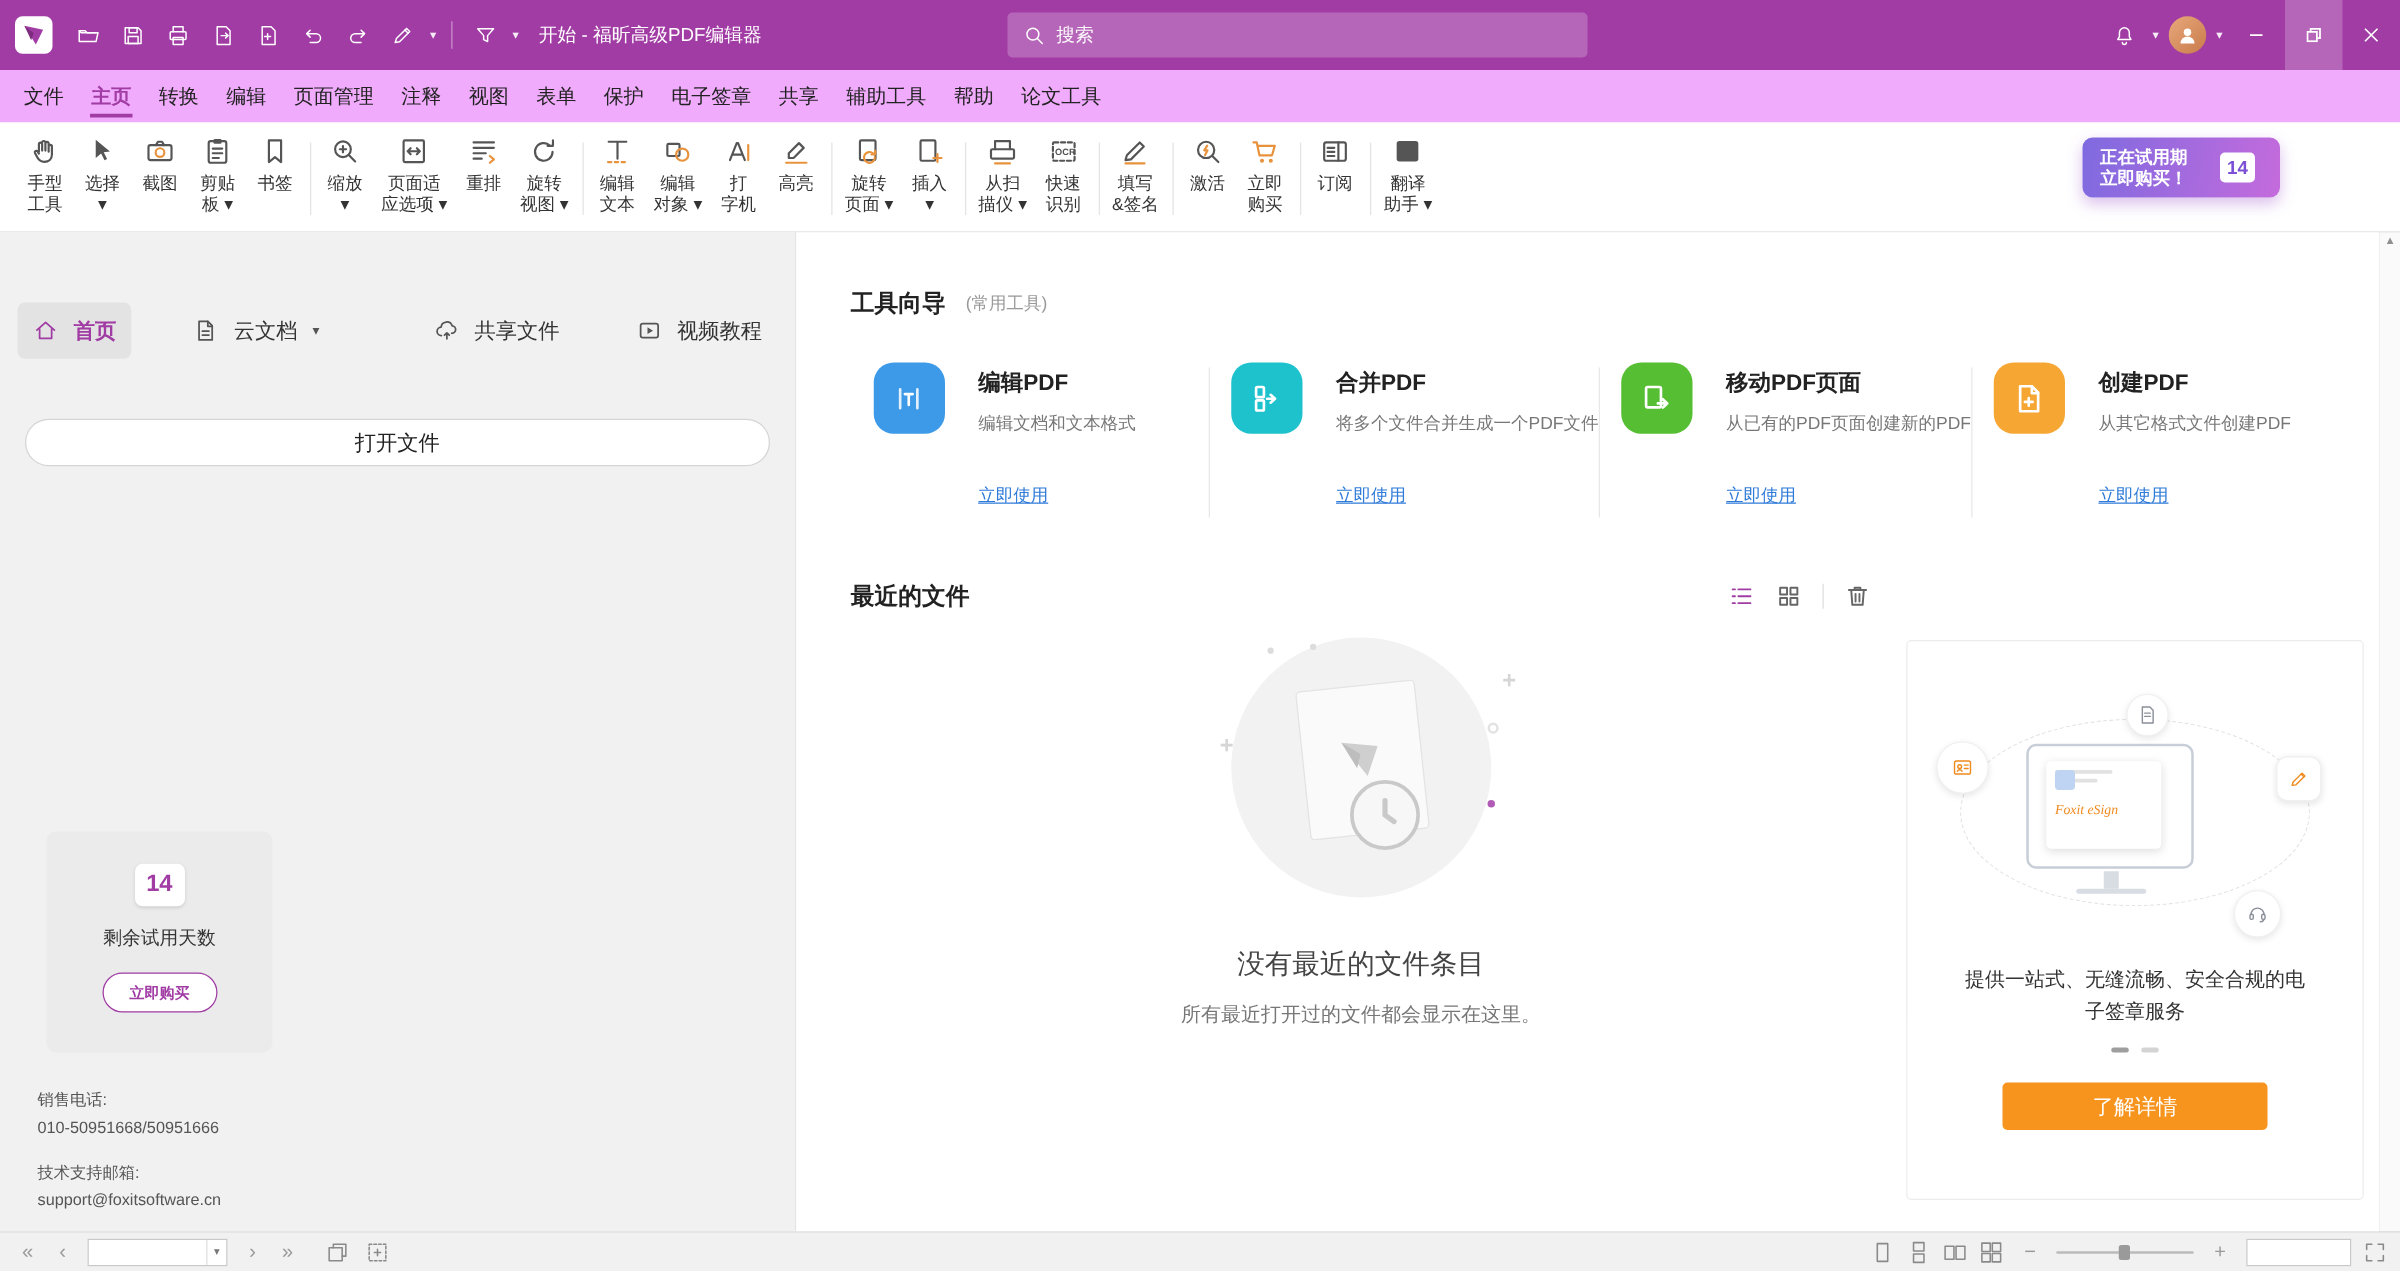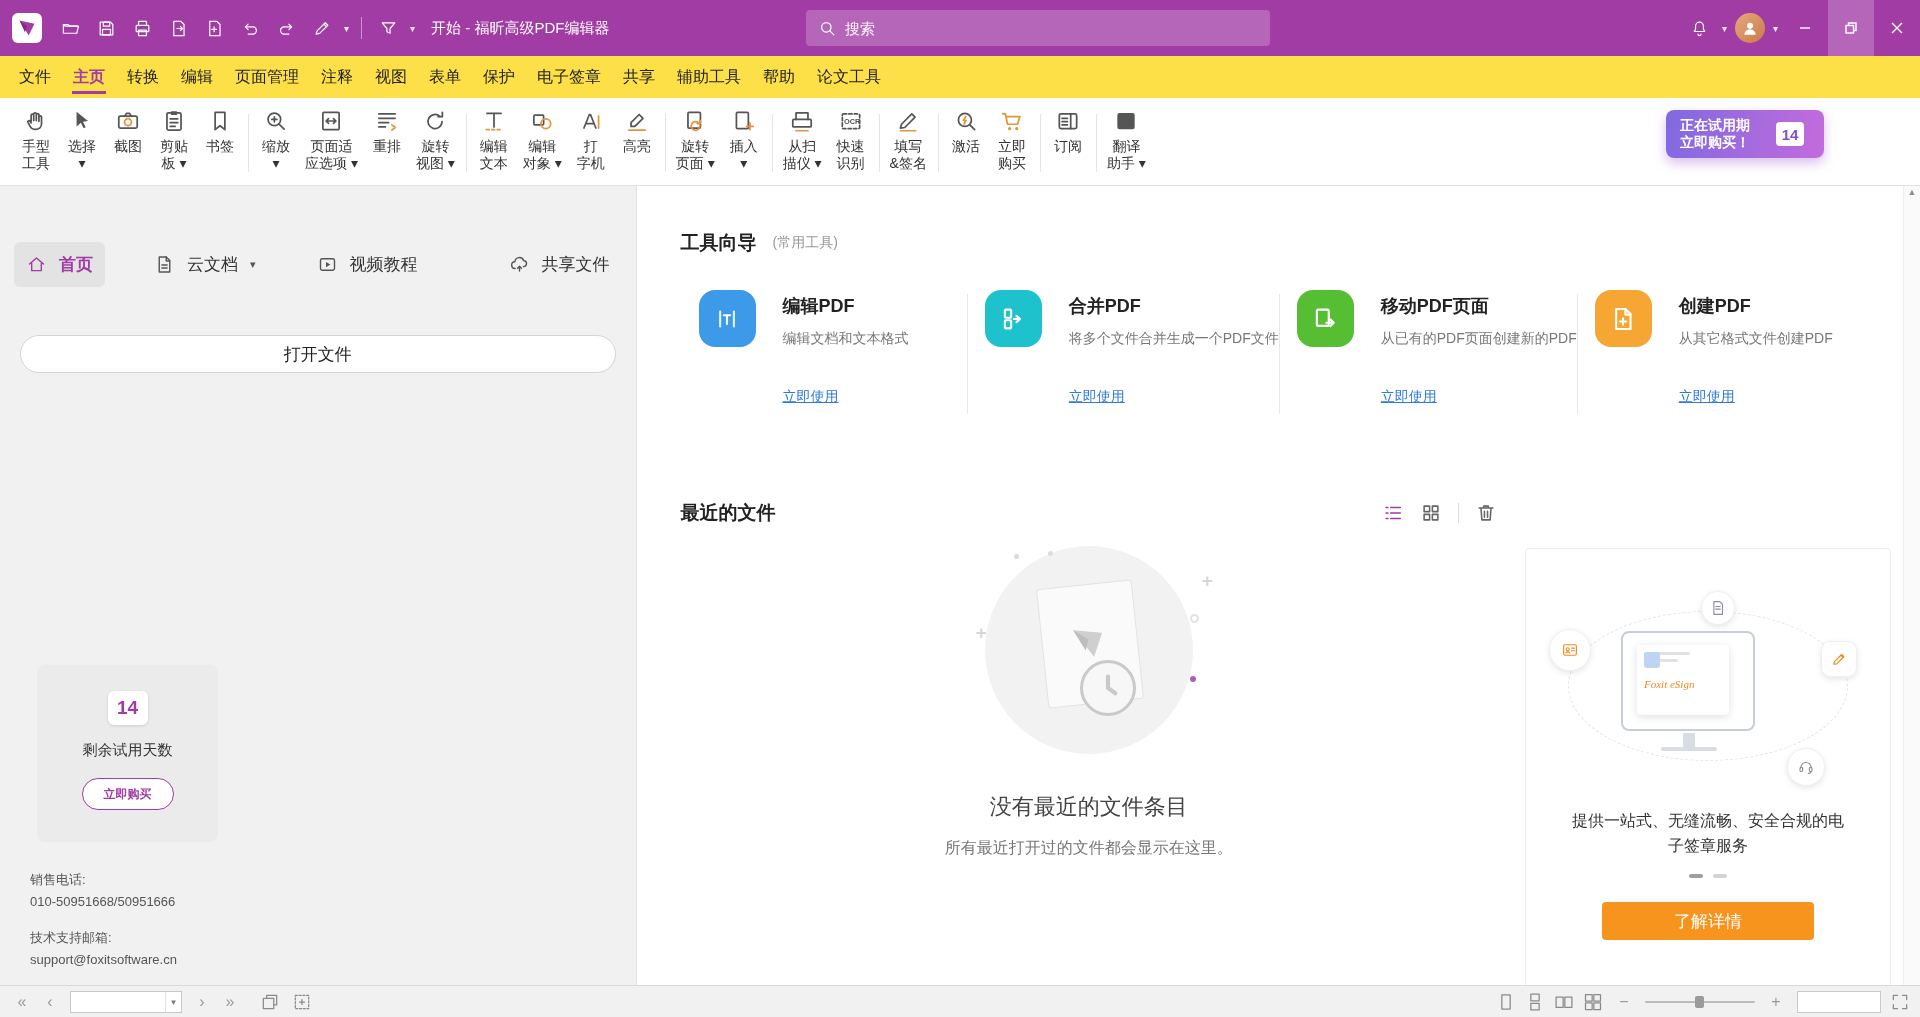--- a/index.html
+++ b/index.html
@@ -20,21 +20,21 @@
 .searchbox input::placeholder{color:rgba(255,255,255,.95);}
 .tb-right{position:absolute;right:0;top:0;height:56px;display:flex;align-items:center;}
 .avatar{width:30px;height:30px;border-radius:50%;background:linear-gradient(135deg,#E8A87C,#C97B4A);display:flex;align-items:center;justify-content:center;margin:0 4px;}
 .caret-sm{font-size:10px;color:rgba(255,255,255,.9);padding:0 4px;}
 .winbtn{width:46px;height:56px;display:flex;align-items:center;justify-content:center;}
 .winbtn.max{background:rgba(255,255,255,.22);}
 .wic{width:12px;height:12px;}
 .wic path,.wic rect{fill:none;stroke:#fff;stroke-width:1.4;}
 
 
-.menubar{flex:0 0 42px;display:flex;align-items:center;background:#fde047;padding:0 8px;}
+.menubar{flex:0 0 42px;display:flex;align-items:center;background:#f0abfc;padding:0 8px;}
 .mi{padding:0 11px;height:42px;display:flex;align-items:center;font-size:16px;color:#222;position:relative;white-space:nowrap;}
 .mi.active{color:#A03CA3;font-weight:bold;}
 .mi.active::after{content:"";position:absolute;left:10px;right:10px;bottom:4px;height:3px;background:#A03CA3;}
 
 
 .ribbon{flex:0 0 88px;background:#fff;border-bottom:1px solid #E2E2E2;display:flex;padding:4px 4px 0 8px;position:relative;}
 .rgroup{display:flex;position:relative;padding:0 5px;}
 .rgroup:not(:first-child)::before{content:"";position:absolute;left:0;top:12px;height:58px;width:1px;background:#E4E4E4;}
 .rb{min-width:46px;padding:5px 6px 2px;display:flex;flex-direction:column;align-items:center;border-radius:4px;}
 .ric{height:28px;display:flex;align-items:center;}
@@ -83,21 +83,21 @@
 .card-icon.blue{background:#3D9AE8;}
 .card-icon.teal{background:#1EC2CC;}
 .card-icon.green{background:#55BE32;}
 .card-icon.orange{background:#F6A633;}
 .cic{width:30px;height:30px;}
 .cic path,.cic rect,.cic circle{fill:none;stroke:#fff;stroke-width:1.7;stroke-linecap:round;stroke-linejoin:round;}
 .card-title{font-size:18px;font-weight:bold;color:#222;margin-top:4px;}
 .card-desc{font-size:14px;color:#777;margin-top:12px;white-space:nowrap;}
 .card-link{margin-left:84px;margin-top:40px;font-size:14px;color:#2F7BD9;text-decoration:underline;cursor:pointer;align-self:flex-start;}
 
-.recent-wrap{display:flex;margin-top:60px;}
+.recent-wrap{display:flex;margin-top:24px;}
 .recent-left{flex:1;min-width:0;padding-right:28px;}
 .recent-head{display:flex;align-items:center;}
 .recent-title{font-size:19px;font-weight:bold;color:#222;}
 .recent-tools{margin-left:auto;display:flex;align-items:center;gap:16px;}
 .rtic{width:22px;height:22px;}
 .rtic path,.rtic rect{fill:none;stroke:#666;stroke-width:1.7;stroke-linecap:round;stroke-linejoin:round;}
 .rtic.active path{stroke:#A03CA3;}
 .rt-sep{width:1px;height:20px;background:#DDD;}
 .empty{display:flex;flex-direction:column;align-items:center;margin-top:10px;}
 .empty-illus{position:relative;width:270px;height:230px;}
@@ -603,33 +603,33 @@
           <span>首页</span>
         </div>
         <div class="sitem">
           <svg class="sic" viewBox="0 0 24 24">
               <path d="M6 3.5h8l4 4v13H6z"></path>
               <path d="M14 3.5V8h4M9 12.5h6M9 16h6"></path>
             </svg>
           <span>云文档</span>
           <span class="scaret">▾</span>
         </div>
+        <div class="sitem indent">
+          <svg class="sic" viewBox="0 0 24 24">
+              <path d="M7 16.5a3.8 3.8 0 01-.3-7.6 5.2 5.2 0 0110.1-1.3 3.4 3.4 0 01-.4 6.8"></path>
+              <path d="M12 19.5v-5.5M12 14l-2.2 2.2M12 14l2.2 2.2"></path>
+            </svg>
+          <span>共享文件</span>
+        </div>
         <div class="sitem">
           <svg class="sic" viewBox="0 0 24 24">
               <rect x="4" y="5.5" width="16" height="13" rx="2"></rect>
               <path class="f" d="M10.3 9l5 3-5 3z"></path>
             </svg>
           <span>视频教程</span>
-        </div>
-        <div class="sitem indent">
-          <svg class="sic" viewBox="0 0 24 24">
-              <path d="M7 16.5a3.8 3.8 0 01-.3-7.6 5.2 5.2 0 0110.1-1.3 3.4 3.4 0 01-.4 6.8"></path>
-              <path d="M12 19.5v-5.5M12 14l-2.2 2.2M12 14l2.2 2.2"></path>
-            </svg>
-          <span>共享文件</span>
         </div>
       </div>
 
       <div class="openfile">打开文件</div>
 
       <div class="strial">
         <div class="days">14</div>
         <div class="dlabel">剩余试用天数</div>
         <div class="buy">立即购买</div>
       </div>

